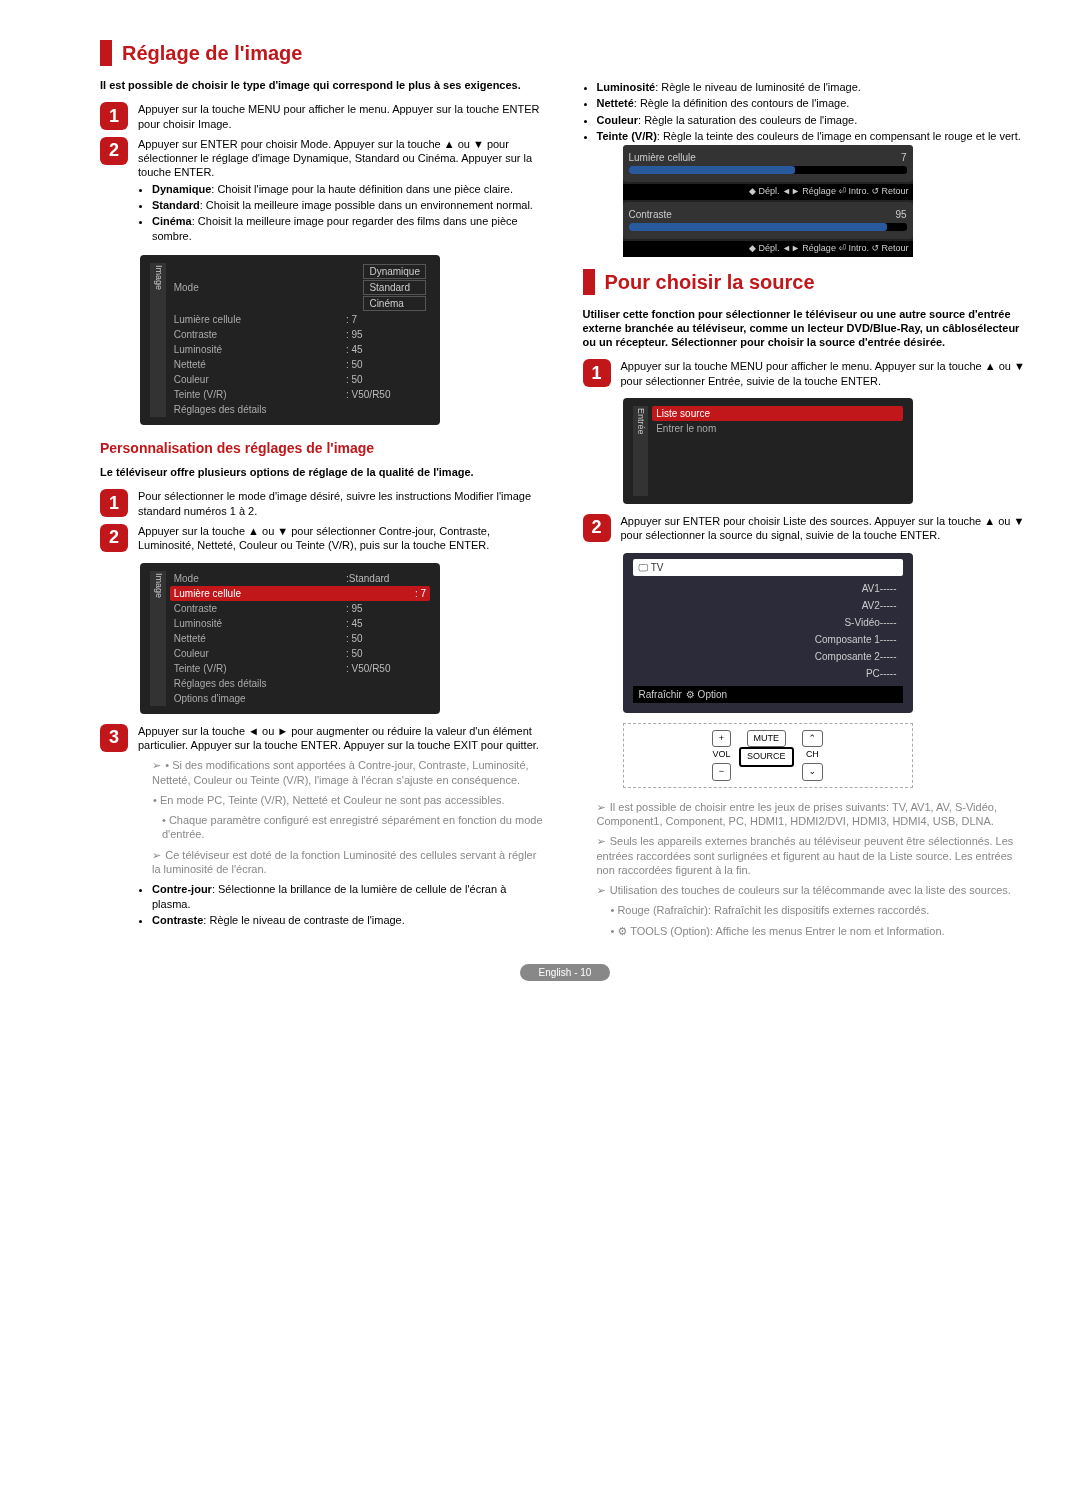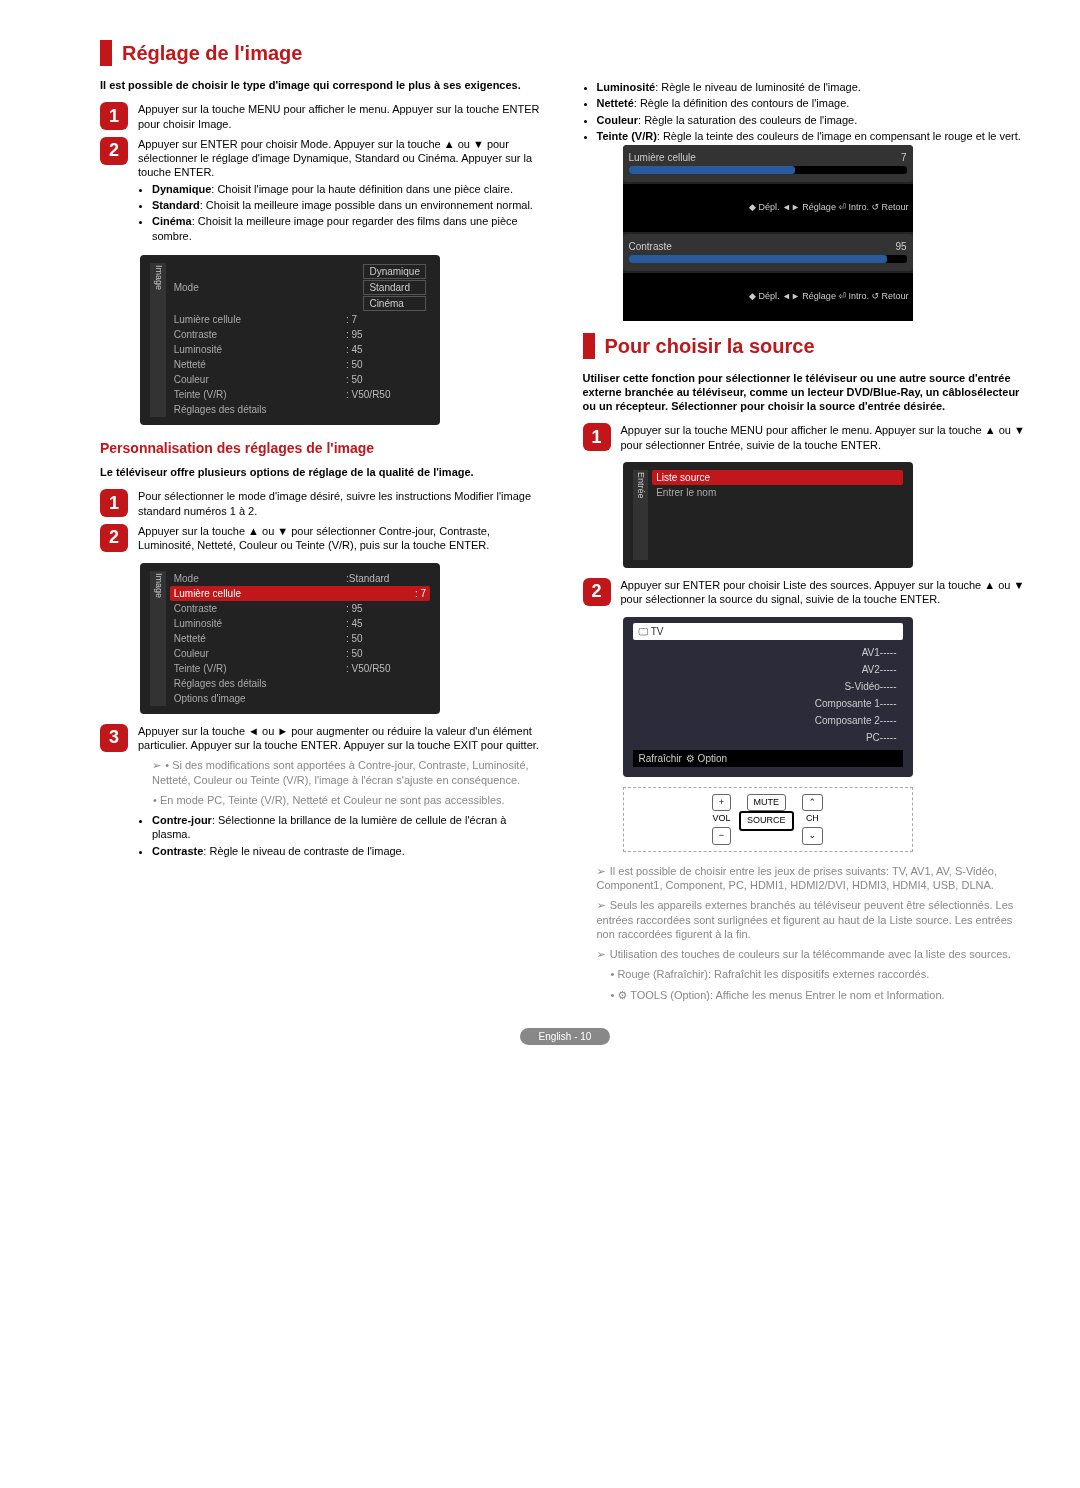--- a/index.html
+++ b/index.html
@@ -29,21 +29,21 @@
   .slider-bar { background: #000; height: 8px; position: relative; border-radius: 3px; margin: 2px 0; }
   .slider-fill { background: #2a5a9e; height: 100%; border-radius: 3px; }
   .src-box { background: #2b2b3a; border-radius: 4px; color: #ccc; font-size: 10px; margin: 10px 0 10px 40px; width: 290px; padding: 6px 10px 10px 10px; }
   .src-head { background: #fff; color: #333; padding: 2px 6px; border-radius: 2px; margin-bottom: 4px; font-size: 10px; }
   .src-row { display: flex; justify-content: flex-end; padding: 2px 6px; }
   .remote { background: #fff; border: 1px dashed #aaa; padding: 6px; margin: 0 0 12px 40px; width: 290px; display: flex; gap: 8px; justify-content: center; font-size: 9px; }
   .remote-btn { border: 1px solid #666; border-radius: 3px; padding: 2px 6px; font-size: 9px; text-align: center; }
   .note { margin: 6px 0 6px 14px; font-size: 11px; }
   .note .arrow { color: #888; margin-right: 4px; }
   .footer { text-align: center; background: #888; color: #fff; font-size: 10px; border-radius: 10px; padding: 2px 10px; width: 90px; margin: 20px auto 0 auto; }
-  .ctl-row { background: #000; color: #ccc; font-size: 9px; padding: 18px 4px; display: flex; gap: 10px; justify-content: flex-end; margin-top: 2px; }
+  .ctl-row { background: #000; color: #ccc; font-size: 9px; padding: 2px 4px; display: flex; gap: 10px; justify-content: flex-end; margin-top: 2px; }
   .osd-small { background: #222; border-radius: 4px; margin: 0 0 12px 40px; width: 290px; }
   .src-bar { background: #000; font-size: 10px; color: #ccc; padding: 2px 6px; display: flex; gap: 4px; margin-top: 4px; }
 </style>
 </head>
 <body>
 
 <div class="page">
 
   <div class="col">
     <h1>Réglage de l'image</h1>
@@ -163,20 +163,22 @@
         </div>
       </div>
     </div>
 
     <div class="step">
       <div class="num">3</div>
       <div class="step-body">
         <span>Appuyer sur la touche ◄ ou ► pour augmenter ou réduire la valeur d'un élément particulier. Appuyer sur la touche ENTER. Appuyer sur la touche EXIT pour quitter.</span>
         <div class="note gray"><span class="arrow">➢</span>• <span>Si des modifications sont apportées à Contre-jour, Contraste, Luminosité, Netteté, Couleur ou Teinte (V/R), l'image à l'écran s'ajuste en conséquence.</span></div>
         <div class="note gray" style="margin-left:15px">• <span>En mode PC, Teinte (V/R), Netteté et Couleur ne sont pas accessibles.</span></div>
+        <div class="note gray" style="margin-left:24px">• <span>Chaque paramètre configuré est enregistré séparément en fonction du mode d'entrée.</span></div>
+        <div class="note gray"><span class="arrow">➢</span><span>Ce téléviseur est doté de la fonction Luminosité des cellules servant à régler la luminosité de l'écran.</span></div>
         <ul class="bullet-list">
           <li><b>Contre-jour</b><span>: Sélectionne la brillance de la lumière de cellule de l'écran à plasma.</span></li>
           <li><b>Contraste</b><span>: Règle le niveau de contraste de l'image.</span></li>
         </ul>
       </div>
     </div>
   </div>
 
   <div class="col">
     <ul class="bullet-list" style="margin-top:40px">

